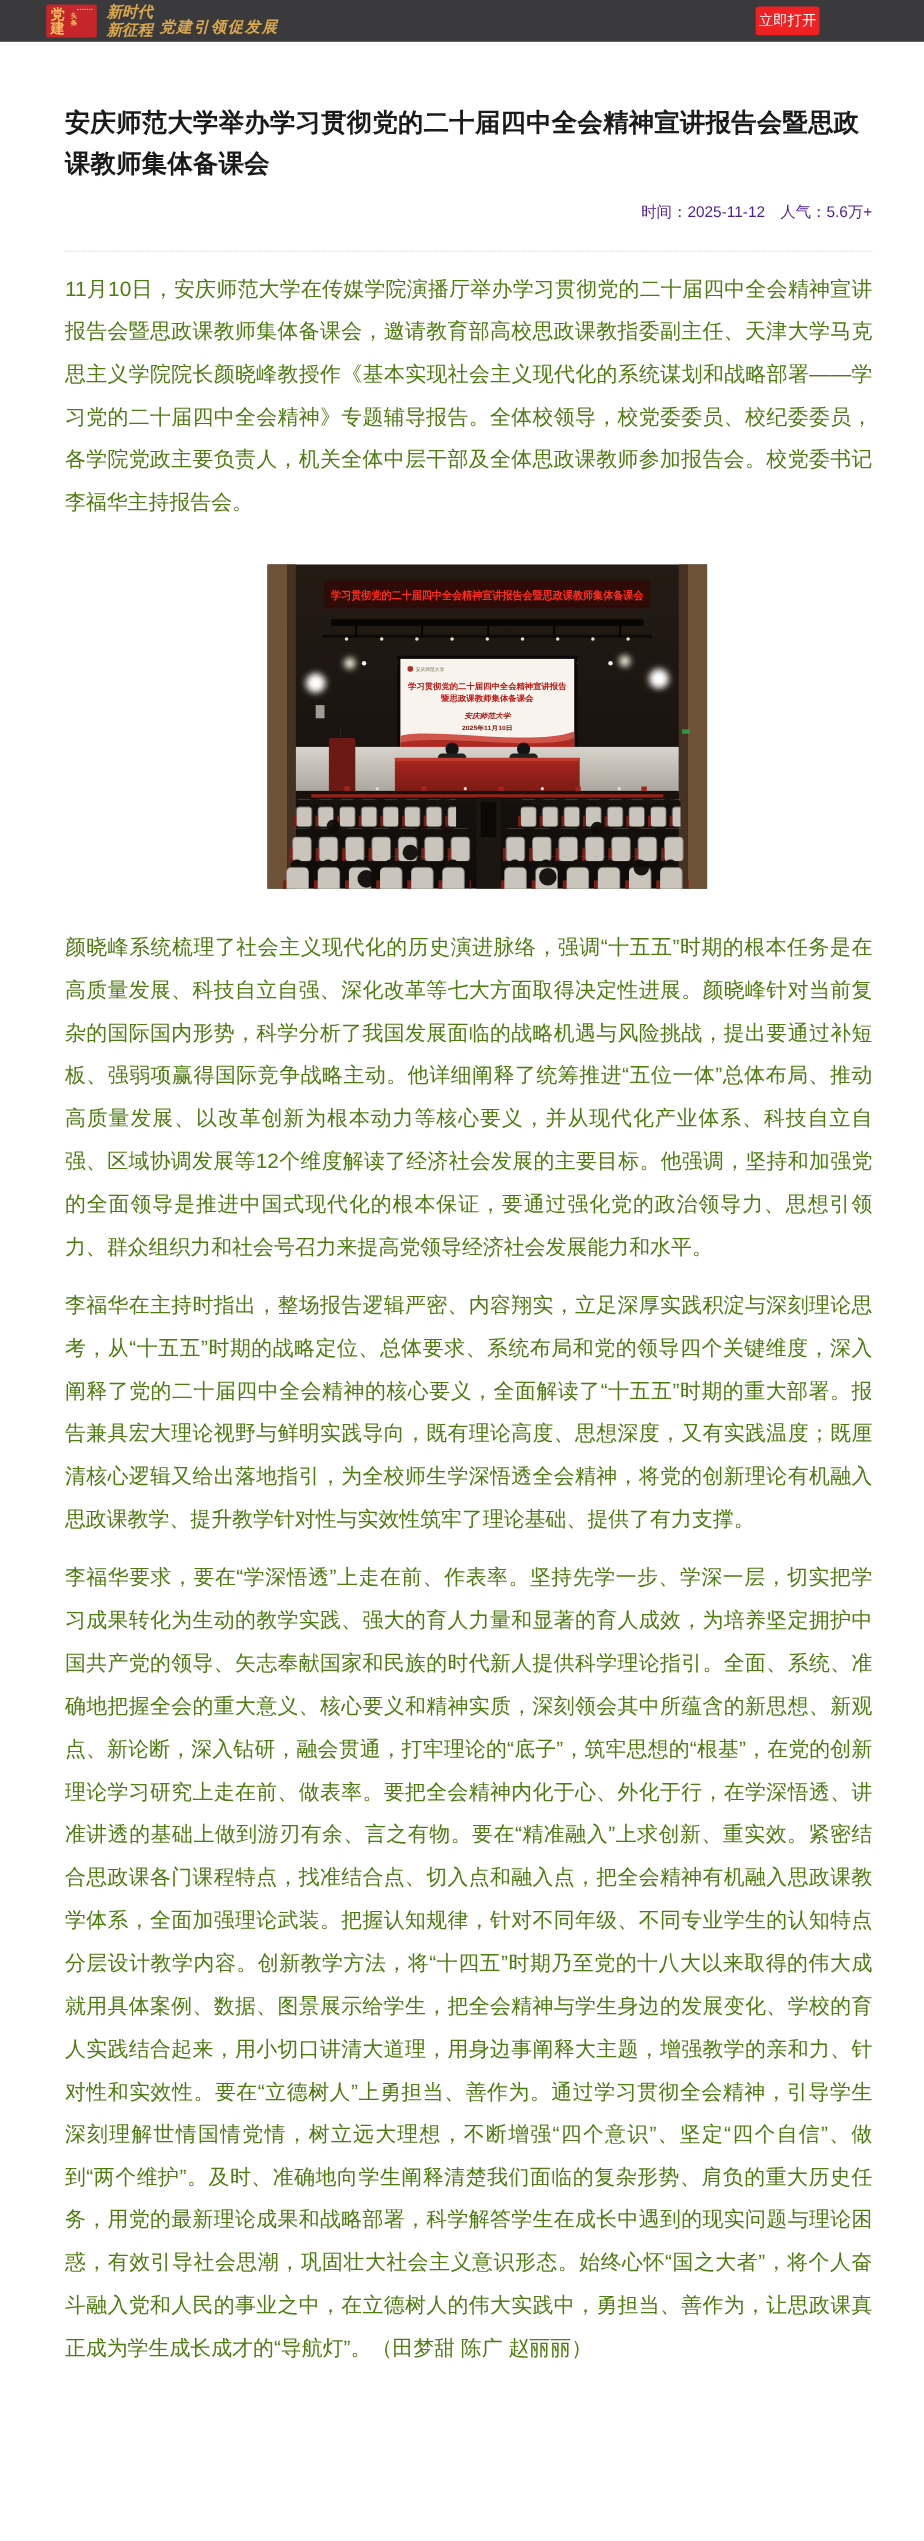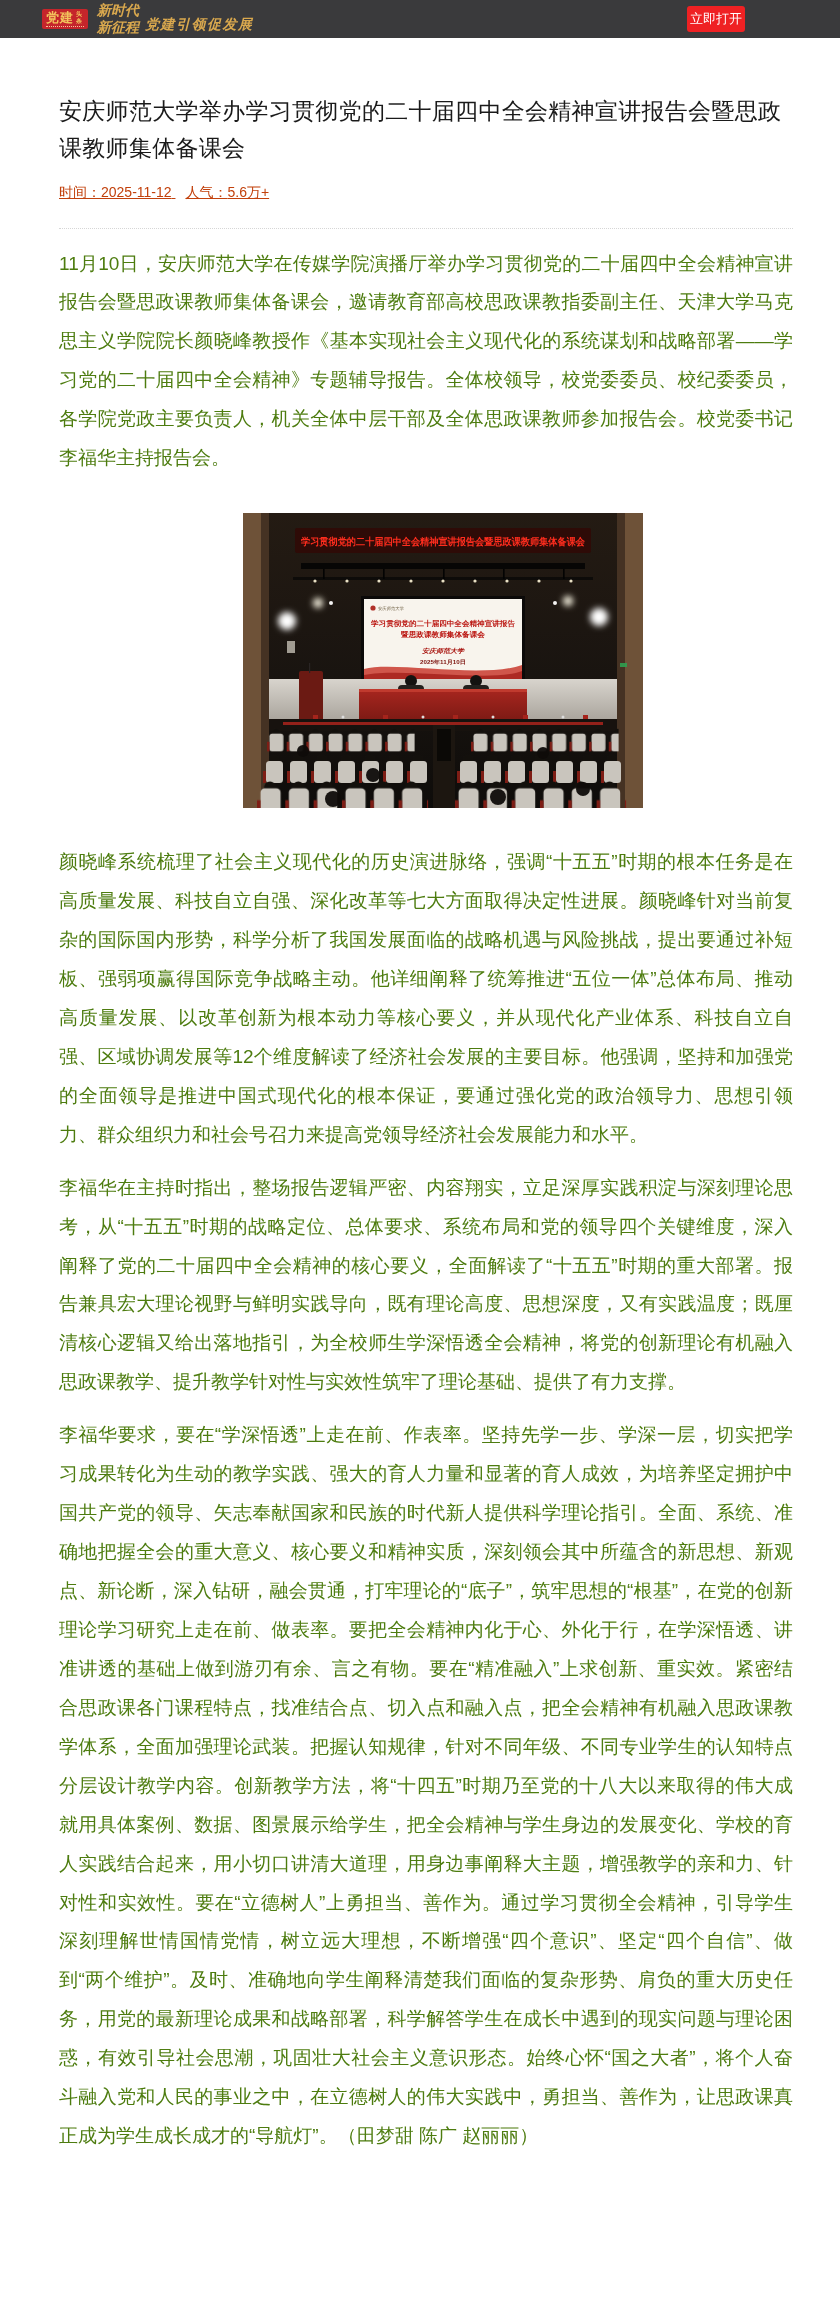--- a/index.html
+++ b/index.html
@@ -9,21 +9,21 @@
 
   
   .topbar {
     height:38px; background:#3a3a3c;
     display:flex; align-items:center;
     padding:0 95px 0 42px;
   }
   .logo-wrap { display:flex; align-items:center; cursor:pointer; }
   .logo-box {
     background:#c5252b; border-radius:2px;
-    padding:2px 4px 2px; display:flex; flex-direction:column; line-height:1;
+    padding:2px 4px 2px; display:flex; flex-direction:row; line-height:1;
   }
   .logo-row { display:flex; align-items:center; }
   .logo-main { color:#f2c35c; font-weight:bold; font-size:13px; letter-spacing:1px; }
   .logo-sub {
     color:#f2c35c; font-size:6px; width:8px; line-height:1.15;
     margin-left:2px; word-break:break-all; font-weight:bold;
   }
   .logo-strip { border-top:1px dotted rgba(255,225,170,0.85); margin-top:2px; height:1px; width:100%; }
   .slogan { display:flex; align-items:center; margin-left:9px; color:#d9a84e; }
   .slogan-small {
@@ -32,24 +32,24 @@
   }
   .slogan-main { font-size:14px; font-weight:bold; font-style:italic; letter-spacing:1.5px;margin-top:12px; }
   .open-btn {
     margin-left:auto; background:#ef2123; color:#fff; border:none; border-radius:3px;
     font-size:13px; padding:5px 3px; cursor:pointer; font-family:inherit; line-height:1.2;
   }
 
   
   .article { margin:0 47px 0 59px; }
   h1.title {
-    font-size:23px; line-height:1.62; color:#1a1a1a; font-weight:normal;
+    font-size:23px; line-height:1.62; color:#1a1a1a; font-weight:bold;
     margin:55px 0 16px; letter-spacing:0.3px;
   }
-  .meta { text-align:left; color:#c2410c; font-size:14px; margin-top:16px;text-decoration:underline; }
+  .meta { text-align:right; color:#4c1d95; font-size:14px; margin-top:16px; }
   .meta .lbl { margin-left:10px; }
   .meta .lbl:first-child { margin-left:0; }
   .divider { border-top:1px dotted #d6d6d6; margin-top:26px; height:0; }
 
   p.body {
     font-size:19px; line-height:2.05; color:#4d7c0f;
     text-align:justify; margin:14px 0 12px;
   }
   p.body.first { margin-top:16px; }
 

